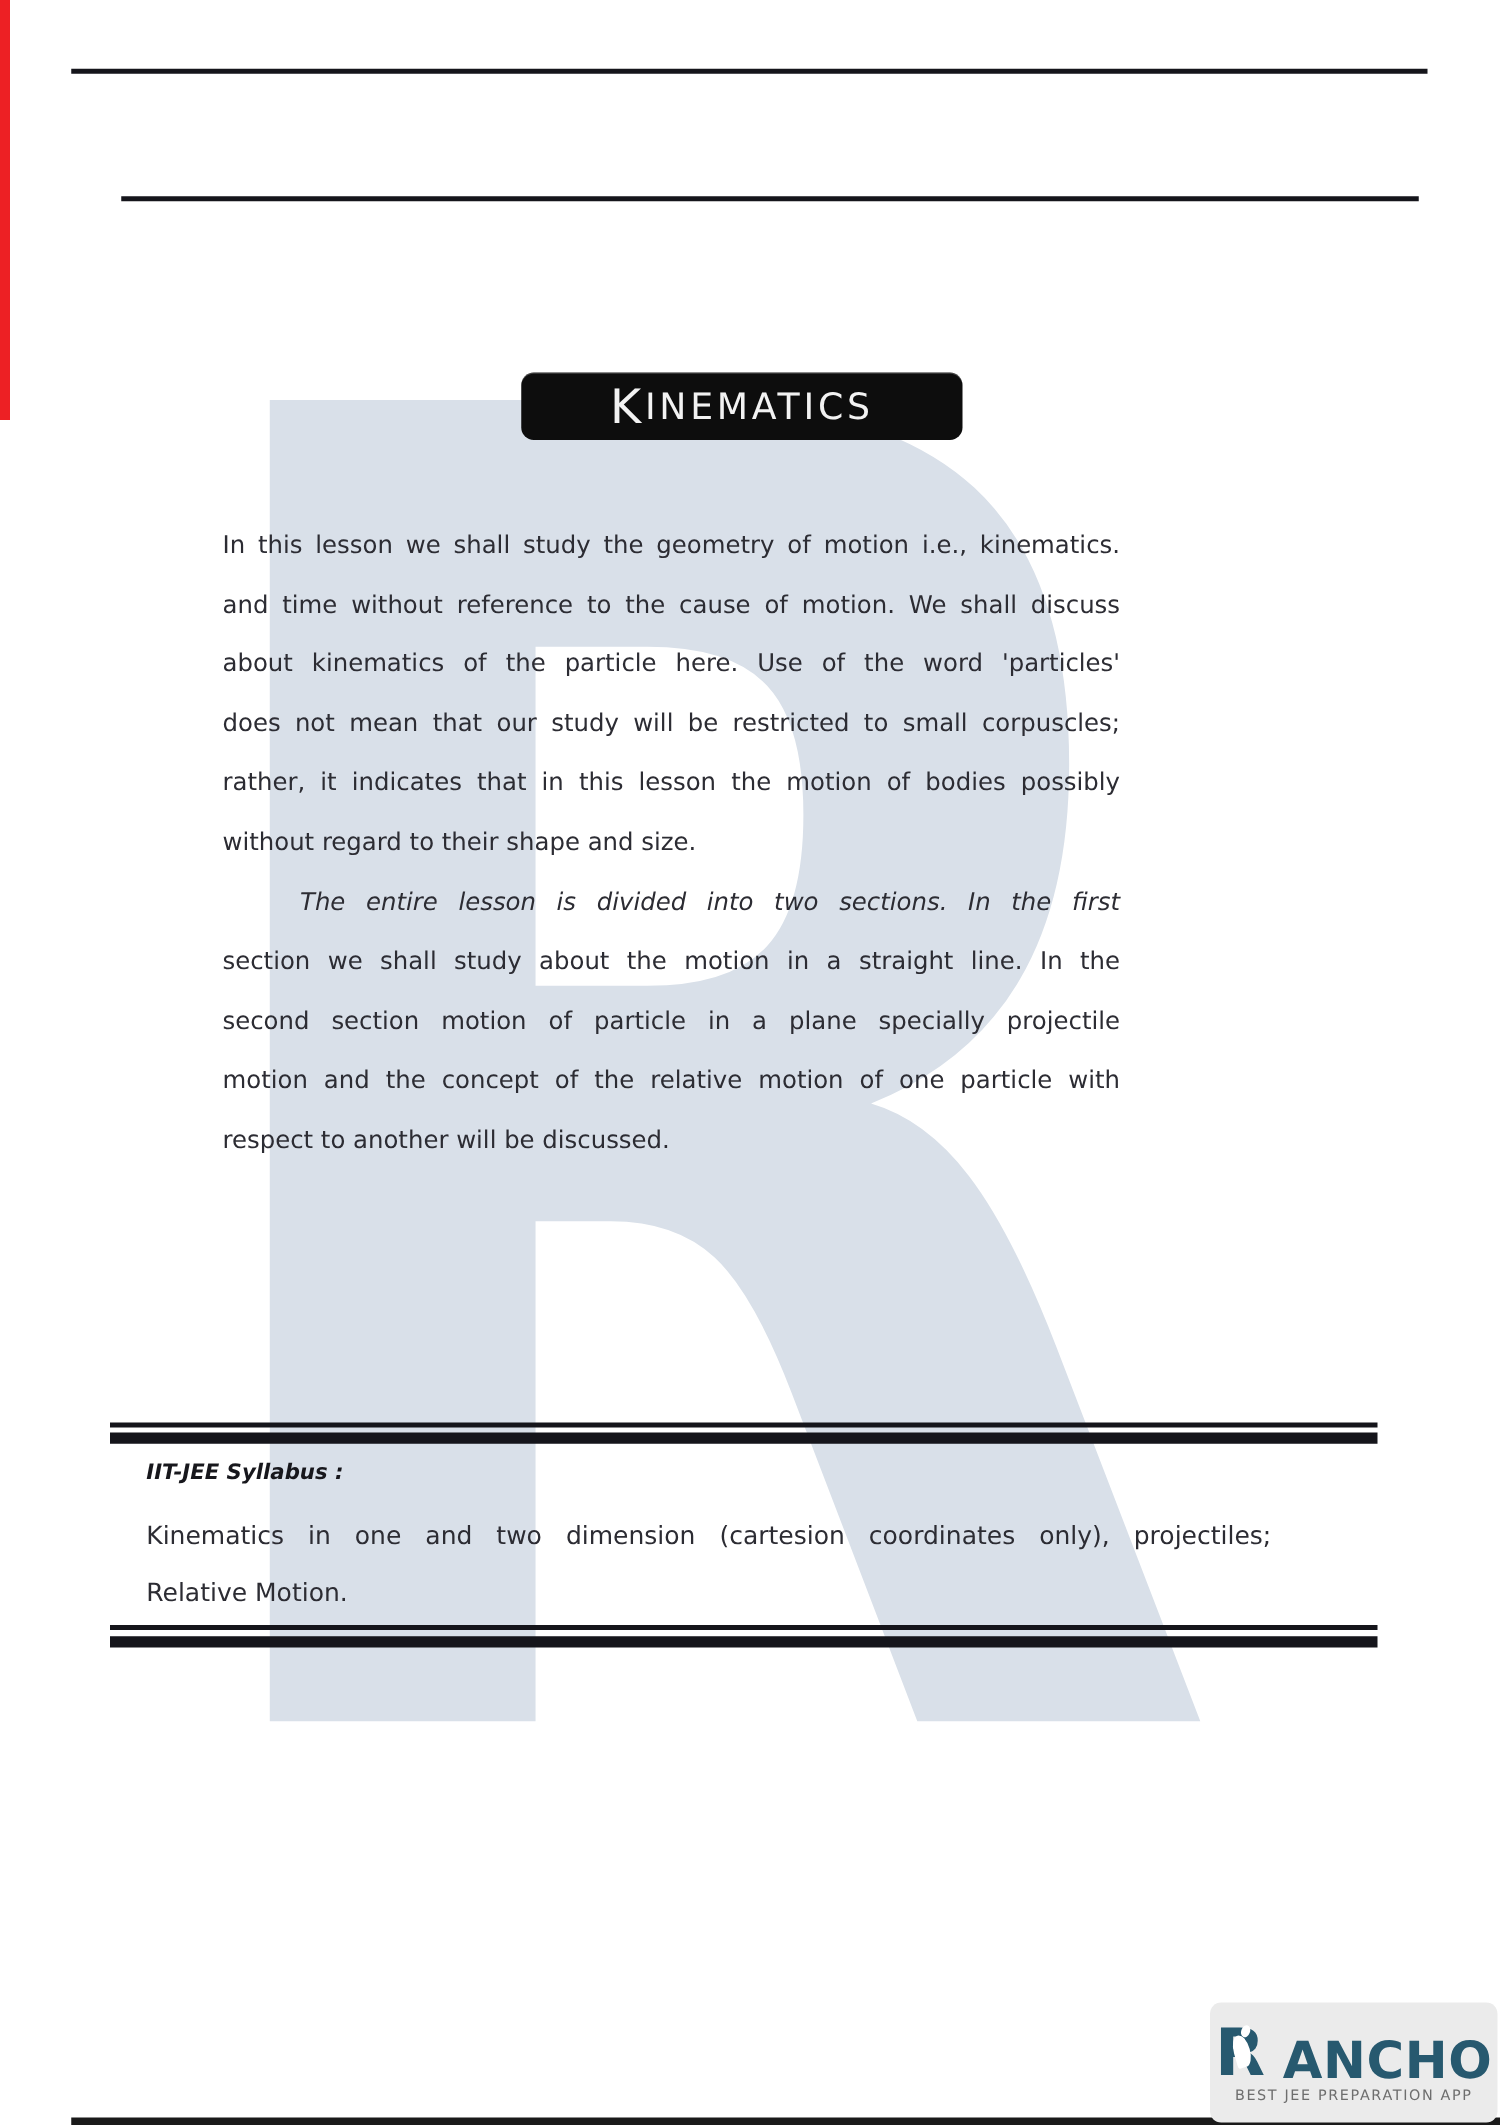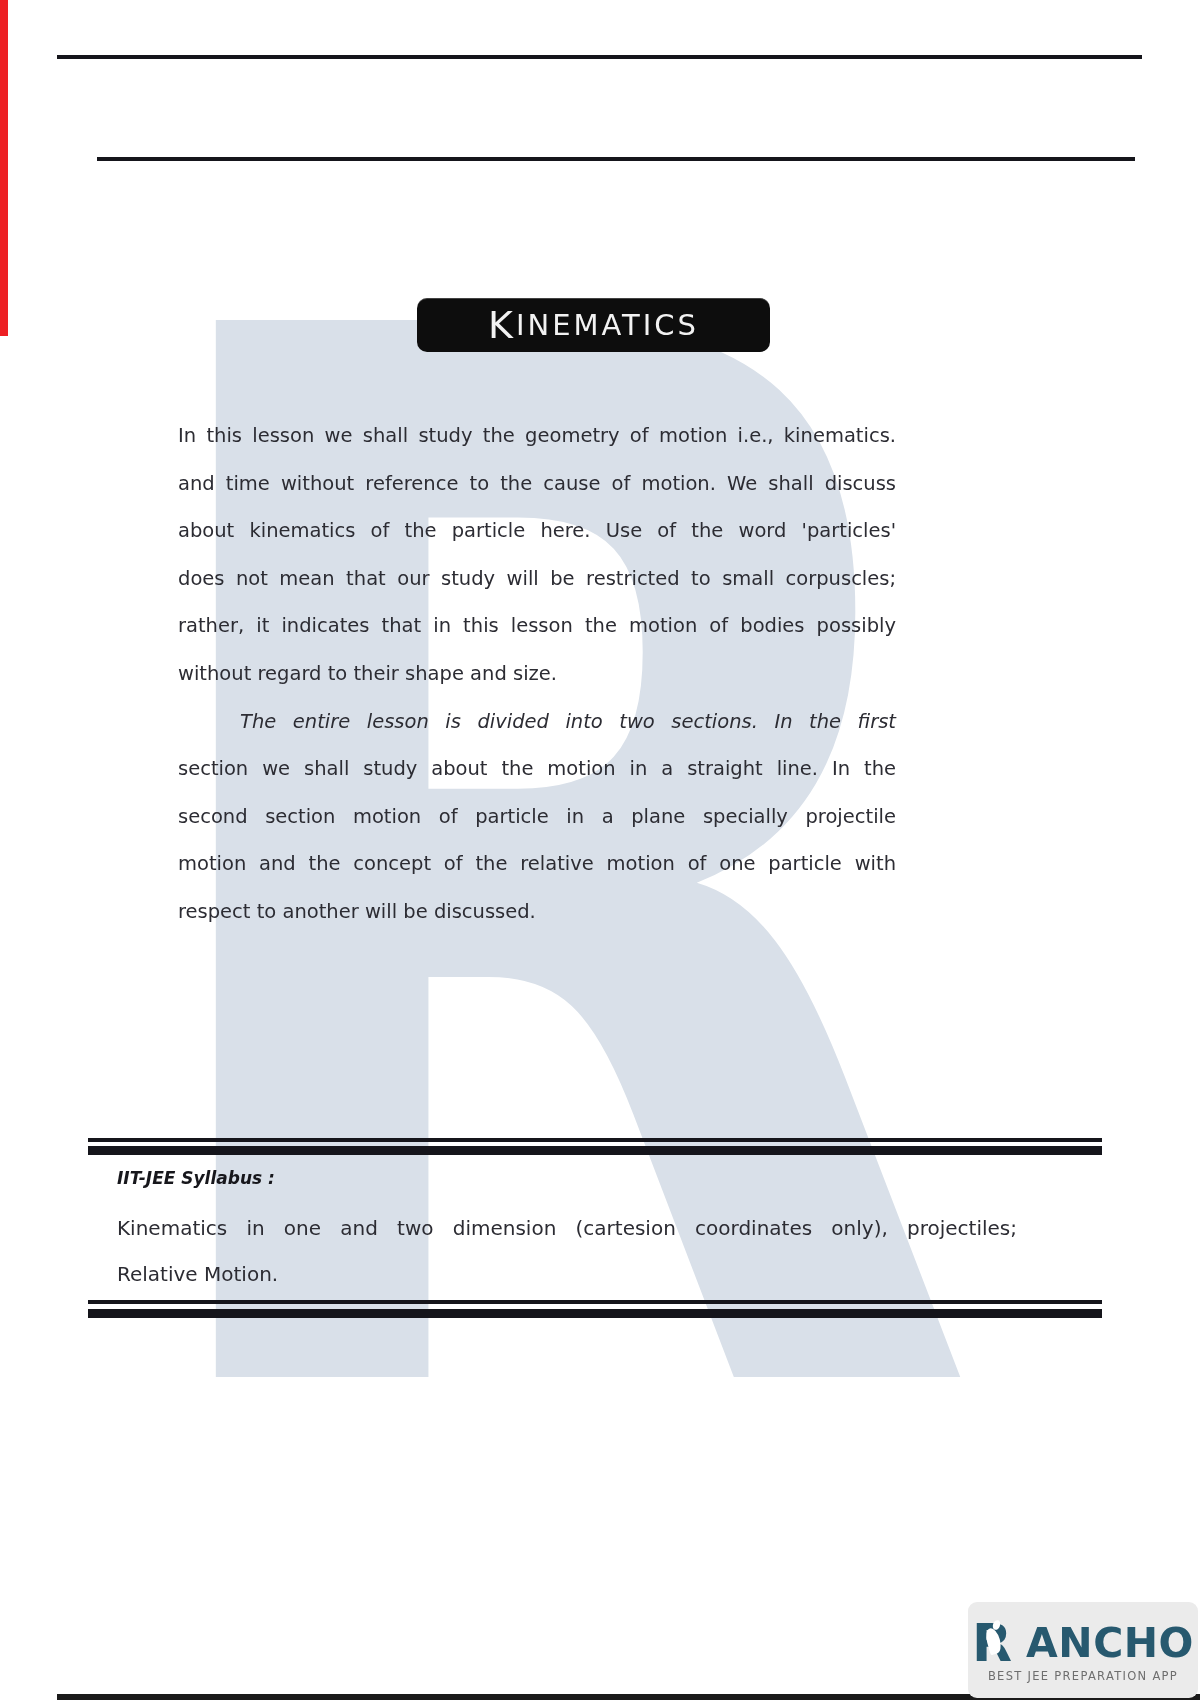--- a/index.html
+++ b/index.html
@@ -57,21 +57,21 @@
   .website{
     position:absolute;left:5px;top:1750px;z-index:3;
     font-size:21px;font-weight:bold;color:#0f0f0f;line-height:30px;
   }
   .footer-bar{position:absolute;left:57px;top:1694px;width:1143px;height:6px;background:var(--footer-bar);z-index:1;}
   .logo-box{
     position:absolute;left:968px;top:1602px;width:230px;height:96px;z-index:2;
     background:var(--logo-bg);border-radius:9px;
     display:flex;flex-direction:column;align-items:center;justify-content:center;
   }
-  .brand{display:flex;align-items:center;line-height:1;color:var(--brand-blue);font-weight:bold;gap:14px;}
+  .brand{display:flex;align-items:flex-end;line-height:1;color:var(--brand-blue);font-weight:bold;gap:14px;}
   .brand .brand-r{position:relative;font-size:52px;}
   .brand .brand-rest{font-size:41px;letter-spacing:0.5px;}
   .logo-figure{
     position:absolute;left:15px;top:11px;width:13px;height:26px;background:#ffffff;
     border-radius:50% 50% 50% 10%;transform:rotate(-16deg);
   }
   .logo-figure-head{
     position:absolute;left:21px;top:3px;width:7px;height:10px;background:#ffffff;
     border-radius:50%;transform:rotate(20deg);
   }

